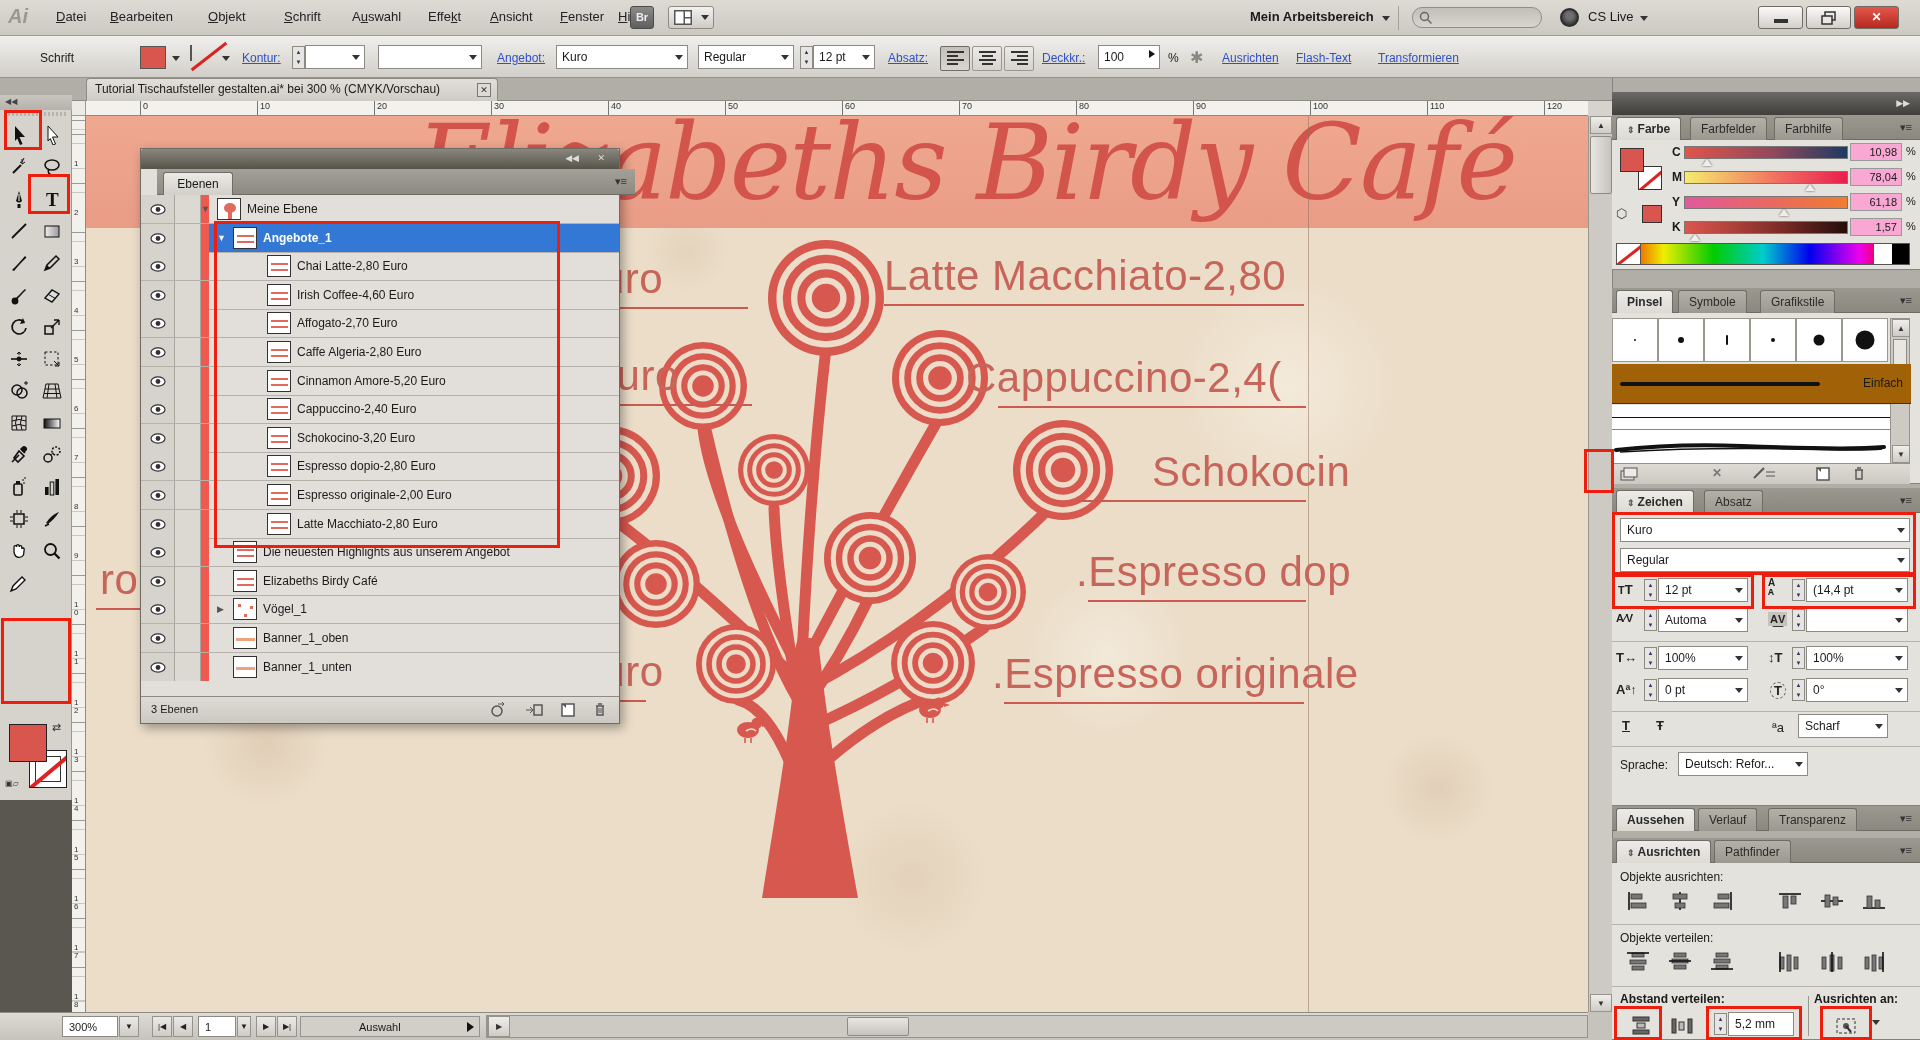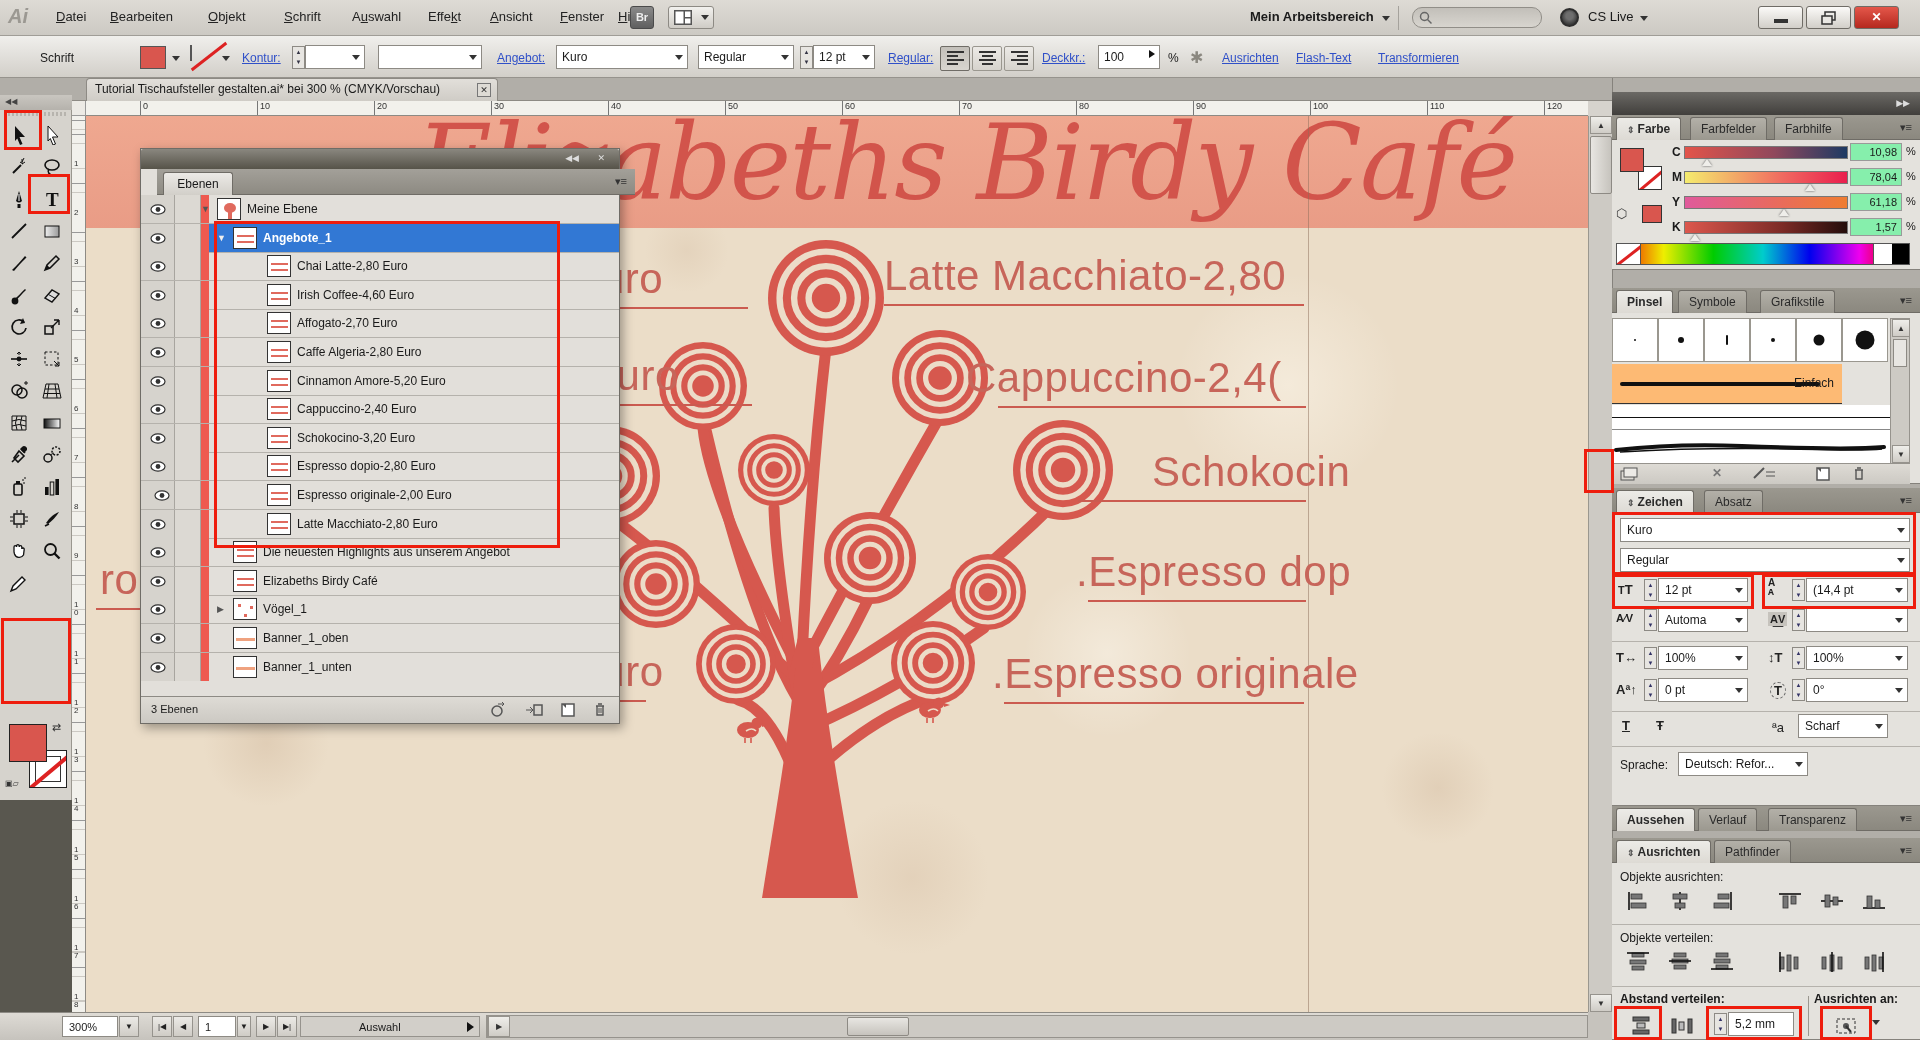--- a/index.html
+++ b/index.html
@@ -193,41 +193,41 @@
   .ptab.active { background:linear-gradient(#ecebe7,#dddad4); font-weight:bold; }
   .ptab .exp { font-size:9px; color:#555; margin-right:3px; }
   .pmenu { position:absolute; right:8px; top:6px; color:#333; font-size:11px; }
   .pcontent { position:absolute; left:1612px; width:308px; background:#e4e2dd; border-bottom:1px solid #85827c; }
 
   
   .chan-label { position:absolute; font-size:12px; font-weight:bold; }
   .chan-bar { position:absolute; width:164px; height:13px; border:1px solid #777; }
   .chan-thumb { position:absolute; top:12px; width:0; height:0; border-left:5px solid transparent;
     border-right:5px solid transparent; border-bottom:7px solid #efeeea; filter:drop-shadow(0 0 1px #555); }
-  .chan-val { position:absolute; width:52px; height:18px; background:#86efac; border:1px solid #999;
+  .chan-val { position:absolute; width:52px; height:18px; background:#f9a8d4; border:1px solid #999;
     font-size:11px; text-align:right; padding:2px 4px 0 0; }
   .chan-pct { position:absolute; font-size:11px; }
   #spectrum { position:absolute; left:1616px; top:243px; width:294px; height:22px; border:1px solid #555;
     background:linear-gradient(90deg, #e00 , #ee0 16%, #0c0 33%, #0cc 50%, #00e 66%, #e0e 83%, #e00 94%, #e00); }
   #spec-none { position:absolute; left:0; top:0; width:24px; height:20px; background:#fff; border-right:1px solid #555; overflow:hidden; }
   #spec-none::after { content:""; position:absolute; left:-4px; top:8px; width:38px; height:3px; background:#d22; transform:rotate(-38deg); }
   #spec-bw { position:absolute; right:0; top:0; width:36px; height:20px;
     background:linear-gradient(90deg,#fff 0 50%,#000 50%); border-left:1px solid #555; }
   #farbe-fill { position:absolute; left:1620px; top:148px; width:24px; height:24px; border:1px solid #333; z-index:2; }
   #farbe-stroke { position:absolute; left:1638px; top:166px; width:24px; height:24px; border:1px solid #333;
     background:#fff; overflow:hidden; }
   #farbe-stroke::after { content:""; position:absolute; left:-4px; top:9px; width:40px; height:3px; background:#d22; transform:rotate(-40deg); }
   #farbe-cube { position:absolute; left:1616px; top:206px; font-size:13px; color:#444; }
   #farbe-mini { position:absolute; left:1642px; top:205px; width:20px; height:18px; border:1px solid #333; }
 
   
   .brush-cell { position:absolute; top:318px; width:46px; height:44px; background:#fff; border:1px solid #9a978f; }
   .brush-dot { position:absolute; left:50%; top:50%; transform:translate(-50%,-50%); background:#111; border-radius:50%; }
   #brush-scroll { position:absolute; left:1890px; top:318px; width:20px; height:146px; background:#cdcac4; border:1px solid #96938d; }
-  #einfach-row { position:absolute; left:1612px; top:364px; width:230px; height:40px; background:#fdba74; border-bottom:1px solid #333; }
+  #einfach-row { position:absolute; left:1612px; top:364px; width:299px; height:40px; background:#a16207; border-bottom:1px solid #333; }
   #einfach-line { position:absolute; left:8px; top:18px; width:200px; height:4px; background:#111; border-radius:2px; }
   #einfach-label { position:absolute; right:8px; top:12px; font-size:12px; }
   #thinline-row { position:absolute; left:1612px; top:405px; width:278px; height:24px; background:#fff; }
   #thinline-row::after { content:""; position:absolute; left:0; top:12px; width:100%; height:1px; background:#111; }
   #charcoal-row { position:absolute; left:1612px; top:429px; width:278px; height:34px; background:#fff; border-top:1px solid #888; }
   #pinsel-btns { position:absolute; left:1612px; top:463px; width:298px; height:21px;
     background:linear-gradient(#dedbd5,#ccc9c3); border-top:1px solid #96938d; color:#555; }
   #pinsel-btns span { position:absolute; top:2px; font-size:12px; }
 
   
@@ -323,21 +323,21 @@
         <span class="dd"></span>
       </span>
     <span class="field" style="left:378px;width:104px">
         <span class="dd"></span>
       </span>
     <span class="cb-link" style="left:497px">Angebot:</span>
     <span class="field" style="left:556px;width:132px"><span>Kuro</span><span class="dd"></span></span>
     <span class="field" style="left:698px;width:96px"><span>Regular</span><span class="dd"></span></span>
     <span class="stepper" style="left:800px">▲<br>▼</span>
     <span class="field" style="left:813px;width:62px"><span>12 pt</span><span class="dd"></span></span>
-    <span class="cb-link" style="left:888px">Regular:</span>
+    <span class="cb-link" style="left:888px">Absatz:</span>
     <span class="alignbtn pressed" style="left:940px">
       <svg width="17" height="16">
           <g fill="#333">
             <rect y="0" width="17" height="2"></rect>
             <rect y="4" width="11" height="2"></rect>
             <rect y="8" width="17" height="2"></rect>
             <rect y="12" width="11" height="2"></rect>
           </g>
         </svg></span>
     <span class="alignbtn" style="left:972px">
@@ -849,21 +849,21 @@
         <div class="lrow" style="top: 257.4px;">
           <div class="eyecol"><svg width="16" height="11">
               <ellipse cx="8" cy="5.5" rx="7" ry="4.6" fill="#fff" stroke="#333" stroke-width="1.2"></ellipse>
               <circle cx="8" cy="5.5" r="2.4" fill="#333"></circle>
             </svg></div>
           <div class="lockcol"></div>
           <div class="colorbar"></div>
           <div class="lthumb text" style="left: 126px;"></div>
           <div class="lname" style="left: 156px;">Espresso dopio-2,80 Euro</div>
         </div>
-        <div class="lrow" style="top: 286px; text-align: center;">
+        <div class="lrow" style="top: 286px;">
           <div class="eyecol"><svg width="16" height="11">
               <ellipse cx="8" cy="5.5" rx="7" ry="4.6" fill="#fff" stroke="#333" stroke-width="1.2"></ellipse>
               <circle cx="8" cy="5.5" r="2.4" fill="#333"></circle>
             </svg></div>
           <div class="lockcol"></div>
           <div class="colorbar"></div>
           <div class="lthumb text" style="left: 126px;"></div>
           <div class="lname" style="left: 156px;">Espresso originale-2,00 Euro</div>
         </div>
         <div class="lrow" style="top: 314.6px;">

